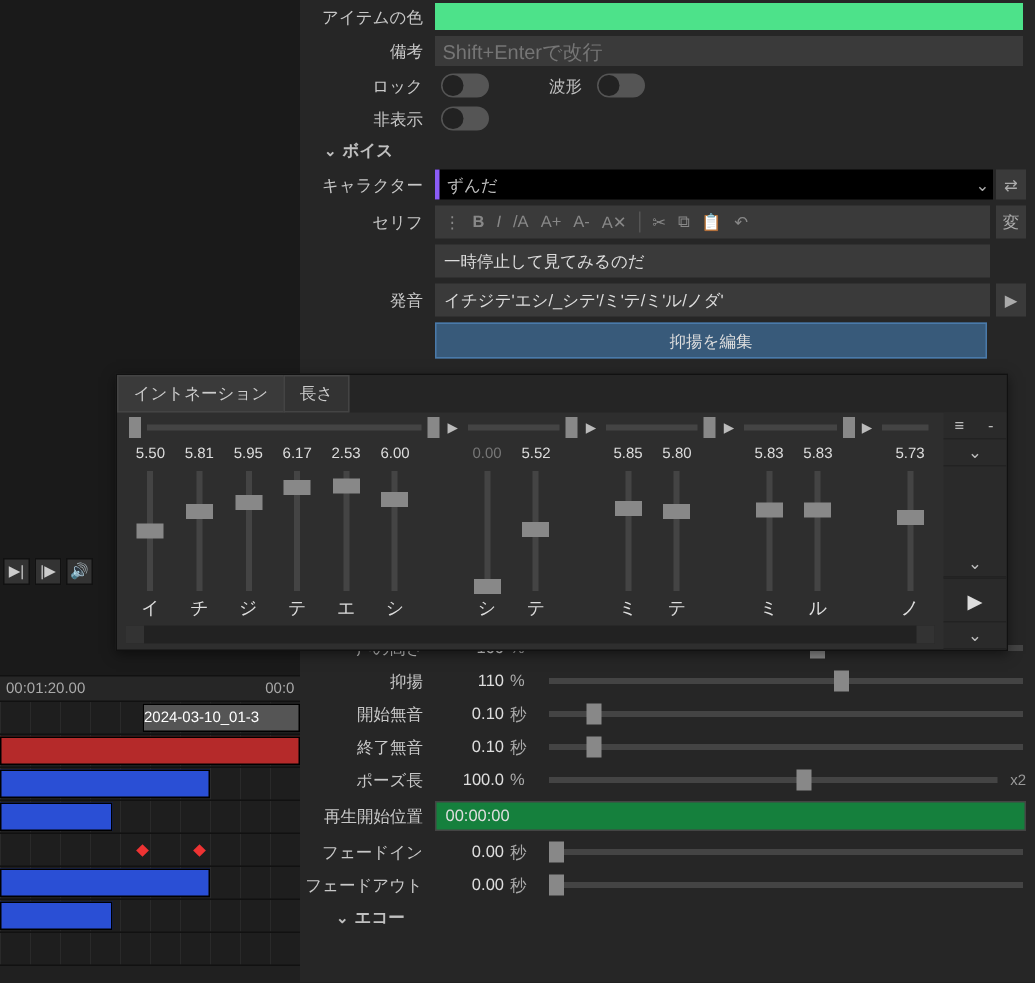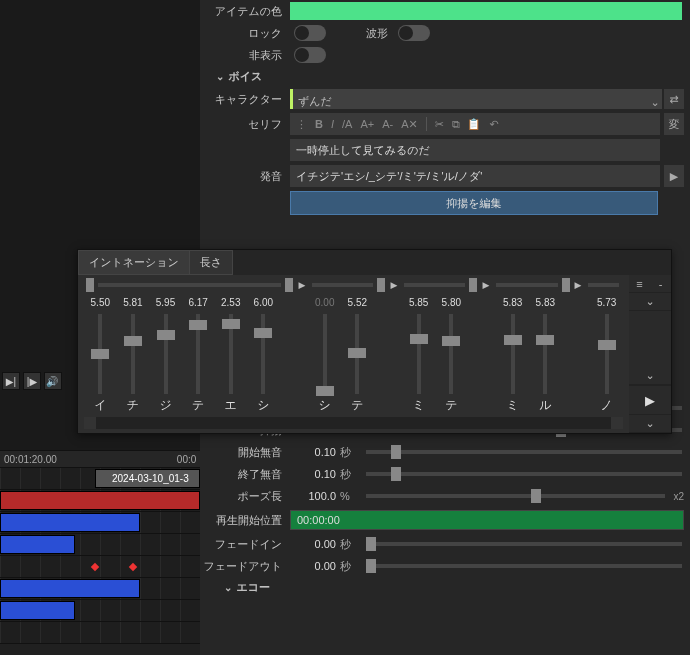--- a/index.html
+++ b/index.html
@@ -70,25 +70,25 @@
   .toggle-row { display: flex; align-items: center; gap: 40px; }
   .section-header {
     display: flex;
     align-items: center;
     padding: 3px 0 3px 6px;
     font-weight: bold;
   }
   .chev { margin-right: 4px; font-size: 10px; }
   .char-select {
     flex: 1;
-    background: #404040;
-    border-left: 3px solid #bef264;
+    background: #000000;
+    border-left: 3px solid #8b5cf6;
     height: 20px;
     display: flex;
-    align-items: flex-end;
+    align-items: center;
     padding-left: 5px;
     position: relative;
     margin-right: 2px;
   }
   .char-dd { width: 14px; text-align: center; color: #aaa; }
   .swap-btn {
     width: 20px;
     height: 20px;
     background: #3a3a3a;
     display: flex;
@@ -340,21 +340,21 @@
     background: #1e1e1e;
     background-image: repeating-linear-gradient(to right, #2a2a2a 0, #2a2a2a 1px, transparent 1px, transparent 20px);
   }
   .clip {
     position: absolute;
     top: 1px;
     bottom: 1px;
     border: 1px solid #000;
     display: flex;
     align-items: center;
-    padding-left: 16px;
+    padding-left: 0;
     font-size: 10px;
     color: #fff;
     overflow: hidden;
     white-space: nowrap;
   }
   .clip.red { background: #b52a2a; }
   .clip.blue { background: #2a4fd5; }
   .clip.grey { background: #555; }
   .marker { position:absolute; width:6px; height:6px; background:#e33; top:8px; transform:rotate(45deg); }
 
@@ -381,20 +381,24 @@
 </head>
 <body>
 
 <div class="right-panel">
 
   <div class="prop-row">
     <div class="prop-label">アイテムの色</div>
     <div class="color-swatch"></div>
   </div>
 
+  <div class="prop-row">
+    <div class="prop-label">備考</div>
+    <input class="text-input" placeholder="Shift+Enterで改行" style="">
+  </div>
 
   <div class="prop-row">
     <div class="prop-label">ロック</div>
     <div class="toggle-row">
       <div class="toggle"></div>
       <div style="display:flex;align-items:center;gap:6px;">
         <span>波形</span>
         <div class="toggle"></div>
       </div>
     </div>

